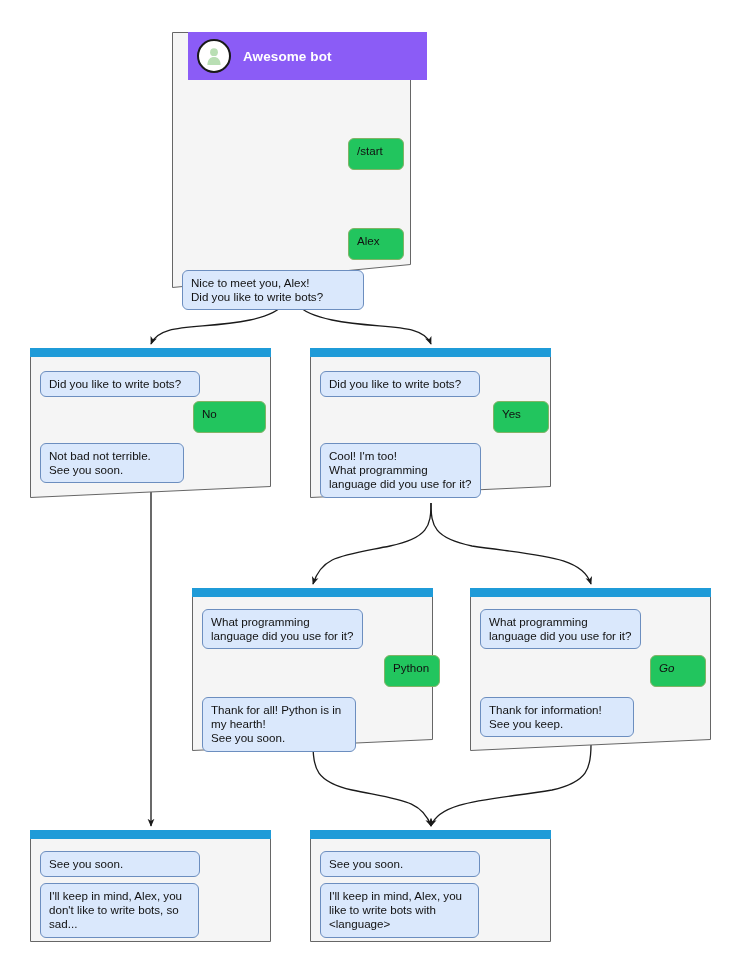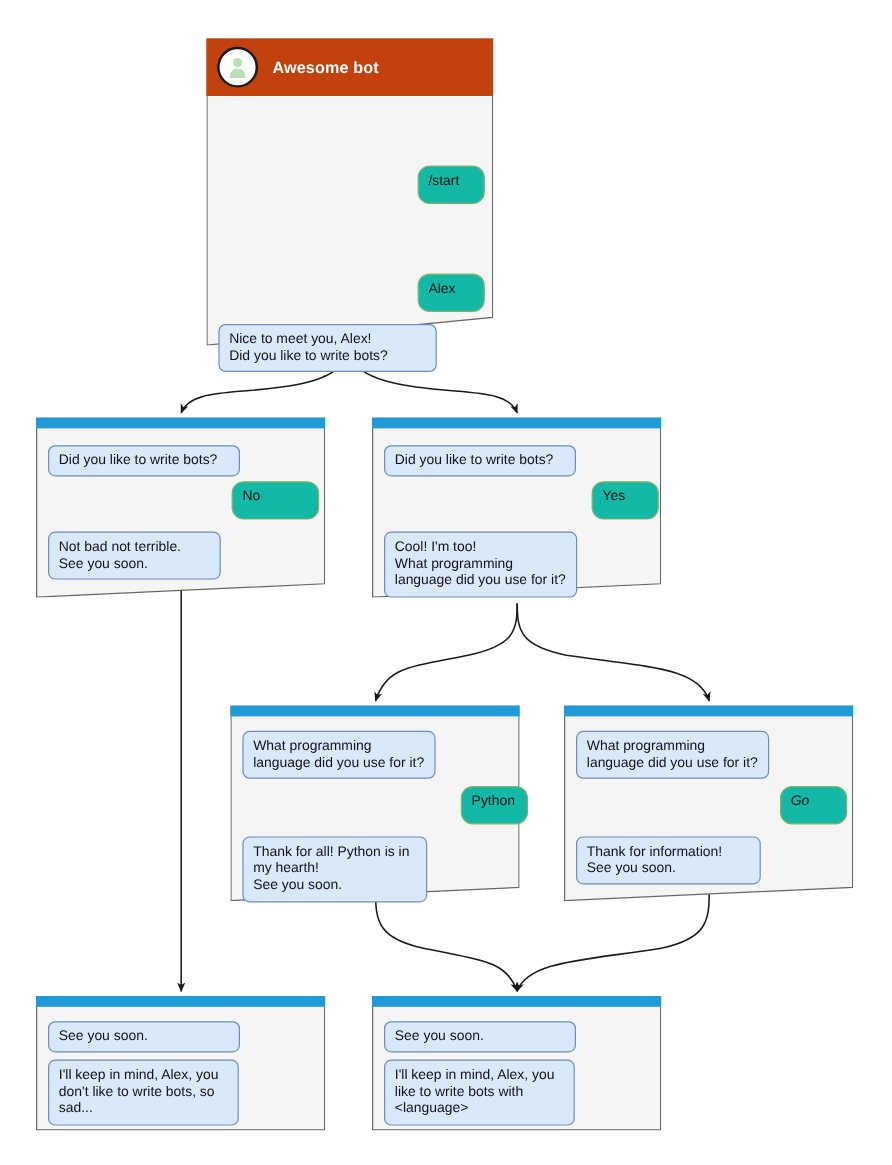--- a/index.html
+++ b/index.html
@@ -89,23 +89,22 @@
     white-space: pre-line;
     border-width: 1px;
     border-style: solid;
   }
   .bubble.bot {
     background: #dae8fc;
     border-color: #6c8ebf;
     left: 10px;
   }
   .bubble.user {
-    background: #14b8a6;
+    background: #22c55e;
     border-color: #82b366;
-    border-radius: 10px;
   }
 </style>
 </head>
 <body>
 
 <div id="canvas">
 
   <svg class="edges" viewBox="0 0 743 971" width="743" height="971">
     <defs>
       <marker id="arrowhead" markerWidth="9" markerHeight="9" refX="7.2" refY="4.5" orient="auto" markerUnits="userSpaceOnUse">
@@ -127,21 +126,21 @@
 
     <path d="M591,745 C591,768 588,782 552,790 C492,800 440,800 431,826" fill="none" stroke="#1a1a1a" stroke-width="1.3" marker-end="url(#arrowhead)"></path>
   </svg>
 
   <div id="node-layer">
       <div class="node" style="left: 172px; top: 32px; width: 239px; height: 256px;">
         <svg class="node-shape" viewBox="0 0 239 256" width="239" height="256" preserveAspectRatio="none">
           <path d="M0.5,0.5 L238.5,0.5 L238.5,232.5 L0.5,255.5 Z" fill="#f5f5f5" stroke="#666666" stroke-width="1"></path>
         </svg>
         <div class="node-content">
-          <div class="node-header root" style="background: #c2410c;">
+          <div class="node-header root" style="background: #8b5cf6; margin-left: 16px;">
             <div class="avatar">
               <svg width="22" height="22" viewBox="0 0 22 22">
                 <circle cx="11" cy="7.2" r="3.9" fill="#b9dfb4"></circle>
                 <path d="M4.4,20 C4.4,14.6 7.4,12.1 11,12.1 C14.6,12.1 17.6,14.6 17.6,20 Z" fill="#b9dfb4"></path>
               </svg>
             </div>
             <div class="bot-title">Awesome bot</div>
           </div>
           <div class="bubble user" style="top: 106px; width: 56px; min-height: 32px; left: 176px;">/start</div>
           <div class="bubble user" style="top: 196px; width: 56px; min-height: 32px; left: 176px;">Alex</div>
@@ -191,21 +190,21 @@
       <div class="node" style="left: 470px; top: 588px; width: 241px; height: 163px;">
         <svg class="node-shape" viewBox="0 0 241 163" width="241" height="163" preserveAspectRatio="none">
           <path d="M0.5,0.5 L240.5,0.5 L240.5,151.5 L0.5,162.5 Z" fill="#f5f5f5" stroke="#666666" stroke-width="1"></path>
         </svg>
         <div class="node-content">
           <div class="node-header sub" style="background: rgb(31, 155, 216);"></div>
           <div class="bubble bot" style="top: 21px; width: 161px; min-height: 40px;">What programming
 language did you use for it?</div>
           <div class="bubble user" style="top: 67px; width: 56px; min-height: 32px; left: 180px; font-style: italic;">Go</div>
           <div class="bubble bot" style="top: 109px; width: 154px; min-height: 40px;">Thank for information!
-See you soon.</div>
+See you keep.</div>
         </div>
       </div>
       <div class="node" style="left: 30px; top: 830px; width: 241px; height: 112px;">
         <svg class="node-shape" viewBox="0 0 241 112" width="241" height="112" preserveAspectRatio="none">
           <path d="M0.5,0.5 L240.5,0.5 L240.5,111.5 L0.5,111.5 Z" fill="#f5f5f5" stroke="#666666" stroke-width="1"></path>
         </svg>
         <div class="node-content">
           <div class="node-header sub" style="background: rgb(31, 155, 216);"></div>
           <div class="bubble bot" style="top: 21px; width: 160px; min-height: 24px;">See you soon.</div>
           <div class="bubble bot" style="top: 53px; width: 159px; min-height: 54px;">I'll keep in mind, Alex, you

